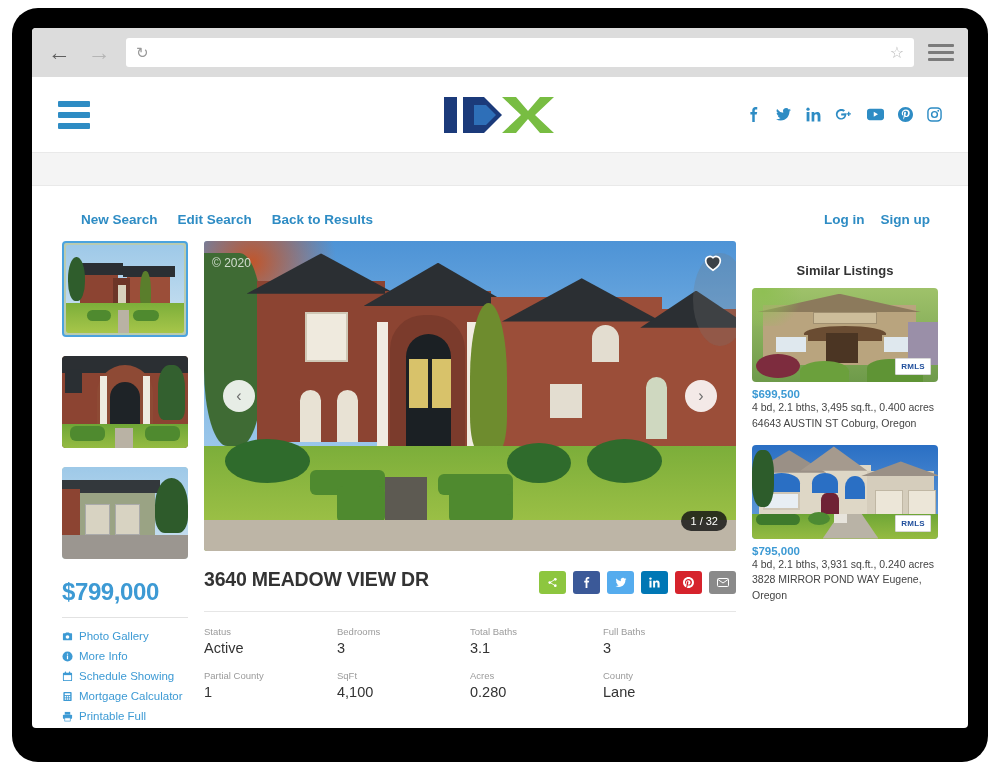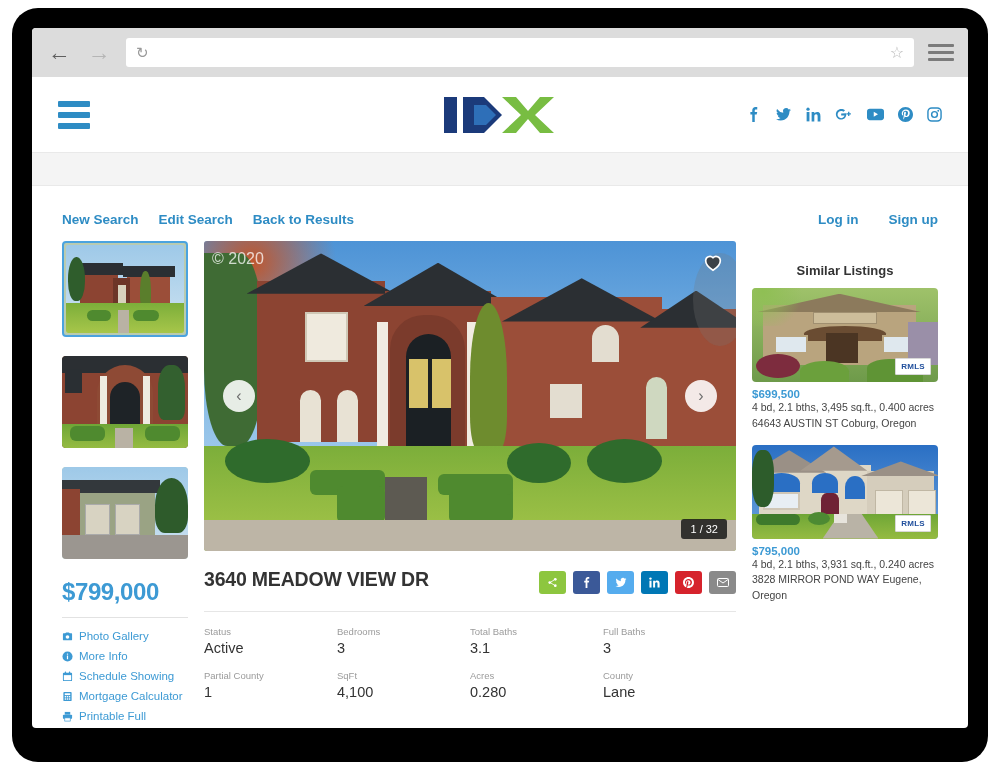--- a/index.html
+++ b/index.html
@@ -75,24 +75,25 @@
   .logo { position: absolute; left: 50%; transform: translateX(-50%); height: 40px; }
 
   .socials { margin-left: auto; display: flex; align-items: center; gap: 14px; }
   .socials svg { display: block; fill: #2e8cc4; }
 
   .subbar { height: 34px; background: #f4f4f4; border-top: 1px solid #e9e9e9; border-bottom: 1px solid #e9e9e9; }
 
   
   .util-row {
     display: flex; align-items: center;
-    padding: 26px 30px 14px 30px;
+    padding: 26px 38px 14px 30px;
+    margin-left: 19px;
   }
   .util-left { display: flex; gap: 20px; }
-  .util-right { margin-left: auto; display: flex; gap: 30px; }
+  .util-right { margin-left: auto; display: flex; gap: 16px; }
   .util-link {
     color: #2e8cc4; font-size: 13.5px; font-weight: bold;
     text-decoration: none; white-space: nowrap;
   }
 
   
   .content { display: flex; padding: 0 30px; gap: 16px; }
 
   .col-thumbs { width: 126px; flex: none; }
   .thumb {
@@ -123,40 +124,40 @@
   .prop-link svg { fill: #3d9ad4; flex: none; }
 
   .col-main { flex: 1; min-width: 0; }
 
   
   .hero {
     position: relative; width: 100%; height: 310px;
     border-radius: 3px; overflow: hidden;
   }
   .watermark {
-    position: absolute; left: 8px; top: 9px;
-    color: rgba(255,255,255,0.75); font-size: 16px; z-index: 6;
+    position: absolute; left: 8px; top: 15px;
+    color: rgba(255,255,255,0.75); font-size: 12px; z-index: 6;
   }
   .heart-btn {
     position: absolute; right: 12px; top: 10px; z-index: 6;
     width: 22px; height: 22px;
   }
   .carousel-btn {
     position: absolute; top: 50%; transform: translateY(-50%);
     width: 32px; height: 32px; border-radius: 50%;
     background: rgba(255,255,255,0.88);
     display: flex; align-items: center; justify-content: center;
     color: #6e6e6e; font-size: 16px; z-index: 6;
   }
   .carousel-btn.prev { left: 19px; }
   .carousel-btn.next { right: 19px; }
   .photo-count {
-    position: absolute; right: 9px; bottom: 12px; z-index: 6;
+    position: absolute; right: 9px; bottom: 20px; z-index: 6;
     background: rgba(20,20,20,0.82); color: #ffffff;
-    font-size: 11px; padding: 4px 9px; border-radius: 3px; margin-left: 47px;
+    font-size: 11px; padding: 4px 9px; border-radius: 10px; margin-left: 47px;
   }
 
   
   .addr-row { display: flex; align-items: flex-start; margin-top: 17px; }
   .addr-title {
     font-size: 19.5px; font-weight: bold; color: #333333;
     letter-spacing: -0.2px; line-height: 1.15;
   }
   .addr-sub { font-size: 13px; color: #8a8a8a; margin-top: 3px; }
   .share-row { margin-left: auto; display: flex; gap: 7px; padding-top: 3px; }

